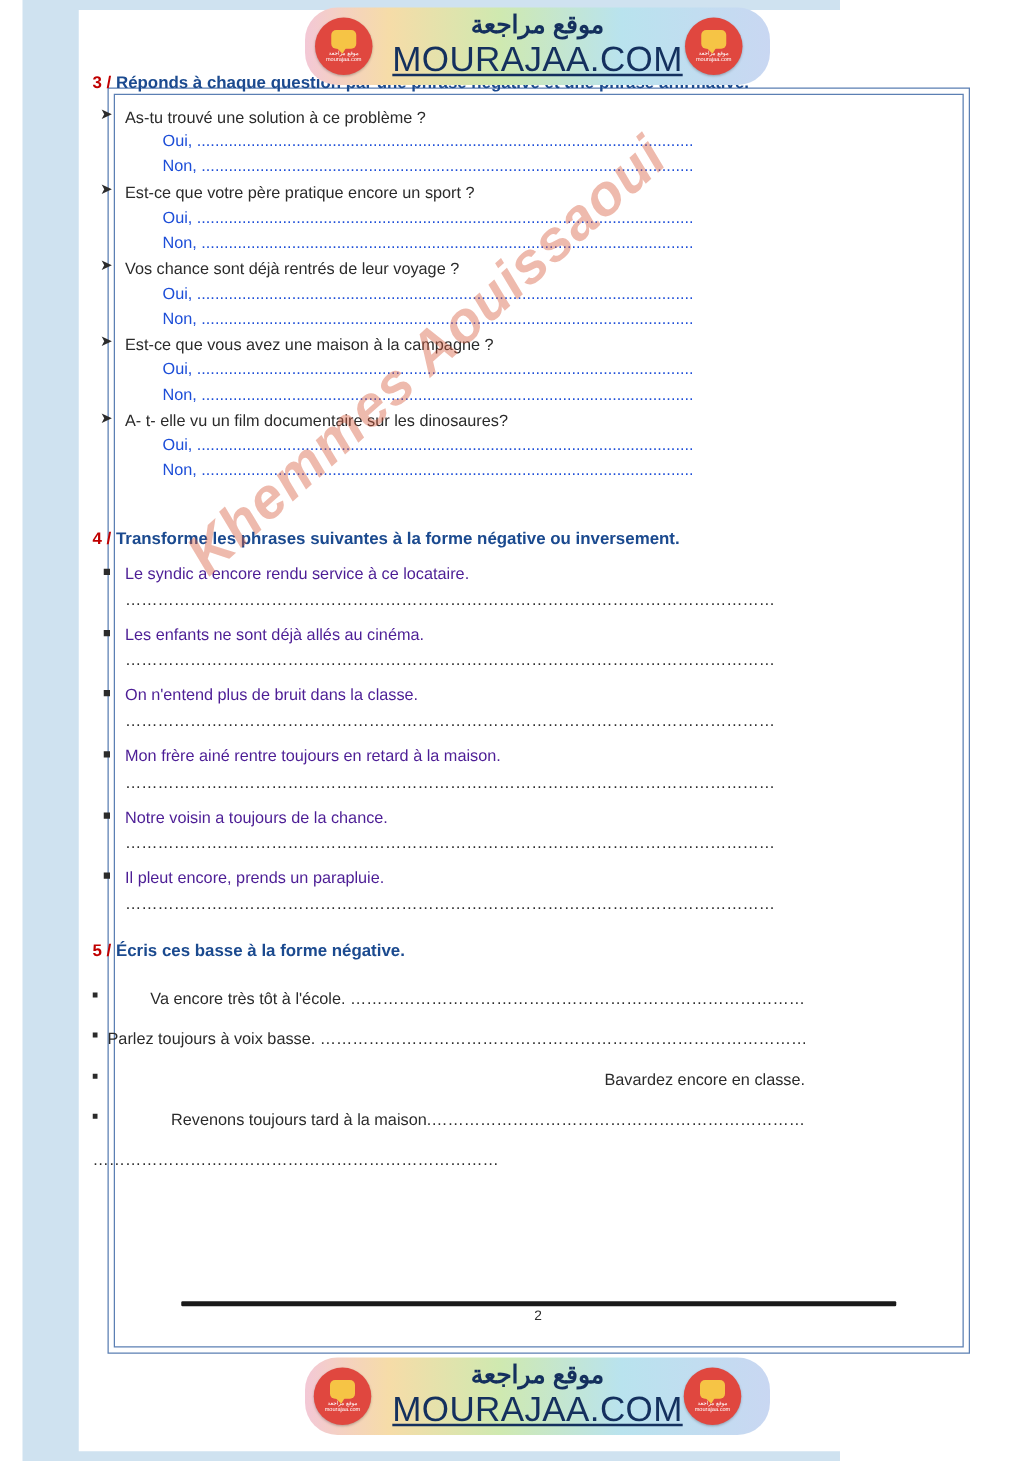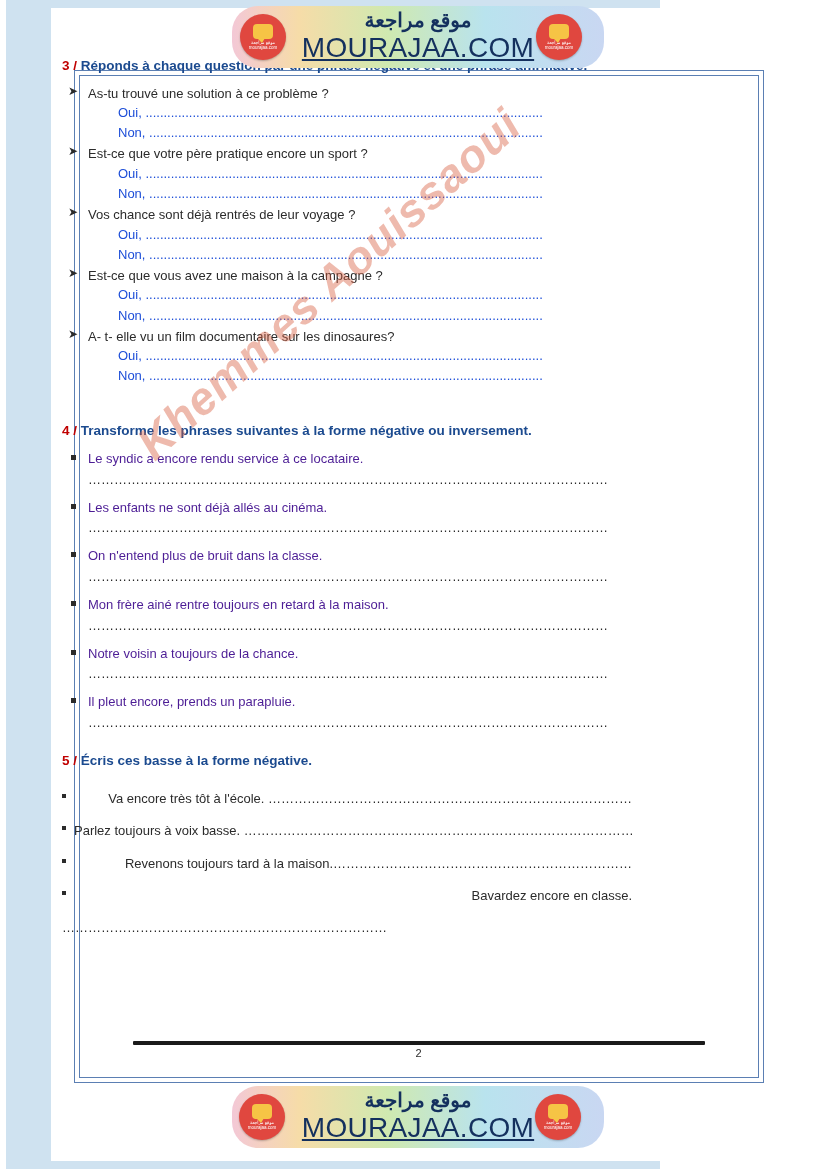--- a/index.html
+++ b/index.html
@@ -11,21 +11,21 @@
     width: 825px;
     height: 1169px;
     font-family: "Liberation Sans", sans-serif;
     position: relative;
     overflow: hidden;
   }
 
   
   .page-frame {
     position: absolute;
-    left: 6px; top: 0;
+    left: 18px; top: 0;
     width: 654px;
     height: 1169px;
     background: #cfe2f0;
     box-sizing: border-box;
   }
   .paper {
     position: absolute;
     left: 45px;
     top: 8px;
     width: 735px;
@@ -381,25 +381,25 @@
       <li>
         <span class="dot"></span>
         <span>Va encore très tôt à l'école.</span><span class="inline-dots">       …………………………………………………………………………</span>
       </li>
       <li>
         <span class="dot"></span>
         <span>Parlez toujours à voix basse.</span><span class="inline-dots">  ………………………………………………………………………………</span>
       </li>
       <li>
         <span class="dot"></span>
+        <span>Bavardez  encore  en classe.</span>
+      </li>
+      <li>
+        <span class="dot"></span>
         <span>Revenons  toujours tard à la maison.</span><span class="inline-dots">……………………………………………………………</span>
-      </li>
-      <li>
-        <span class="dot"></span>
-        <span>Bavardez  encore  en classe.</span>
       </li>
     </ul>
 
     <div class="dotline" style="margin-left:0">…………………………………………………………………</div>
 
   </div>
 
   <div class="watermark">Khemmes Aouissaoui</div>
 
   <div class="footer-rule"></div>

